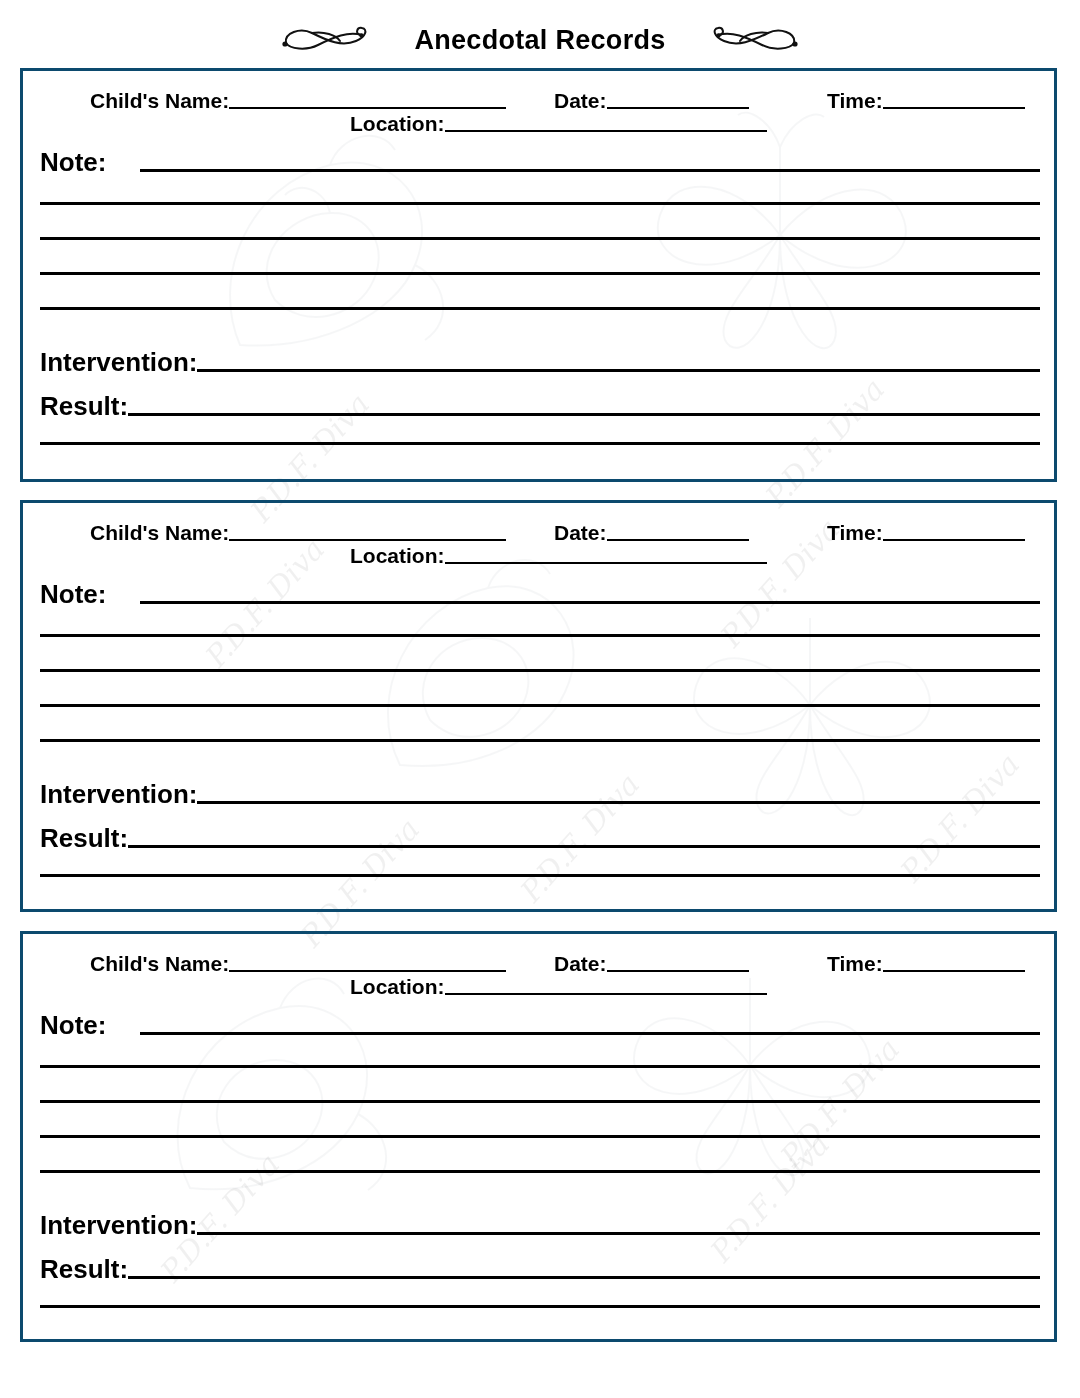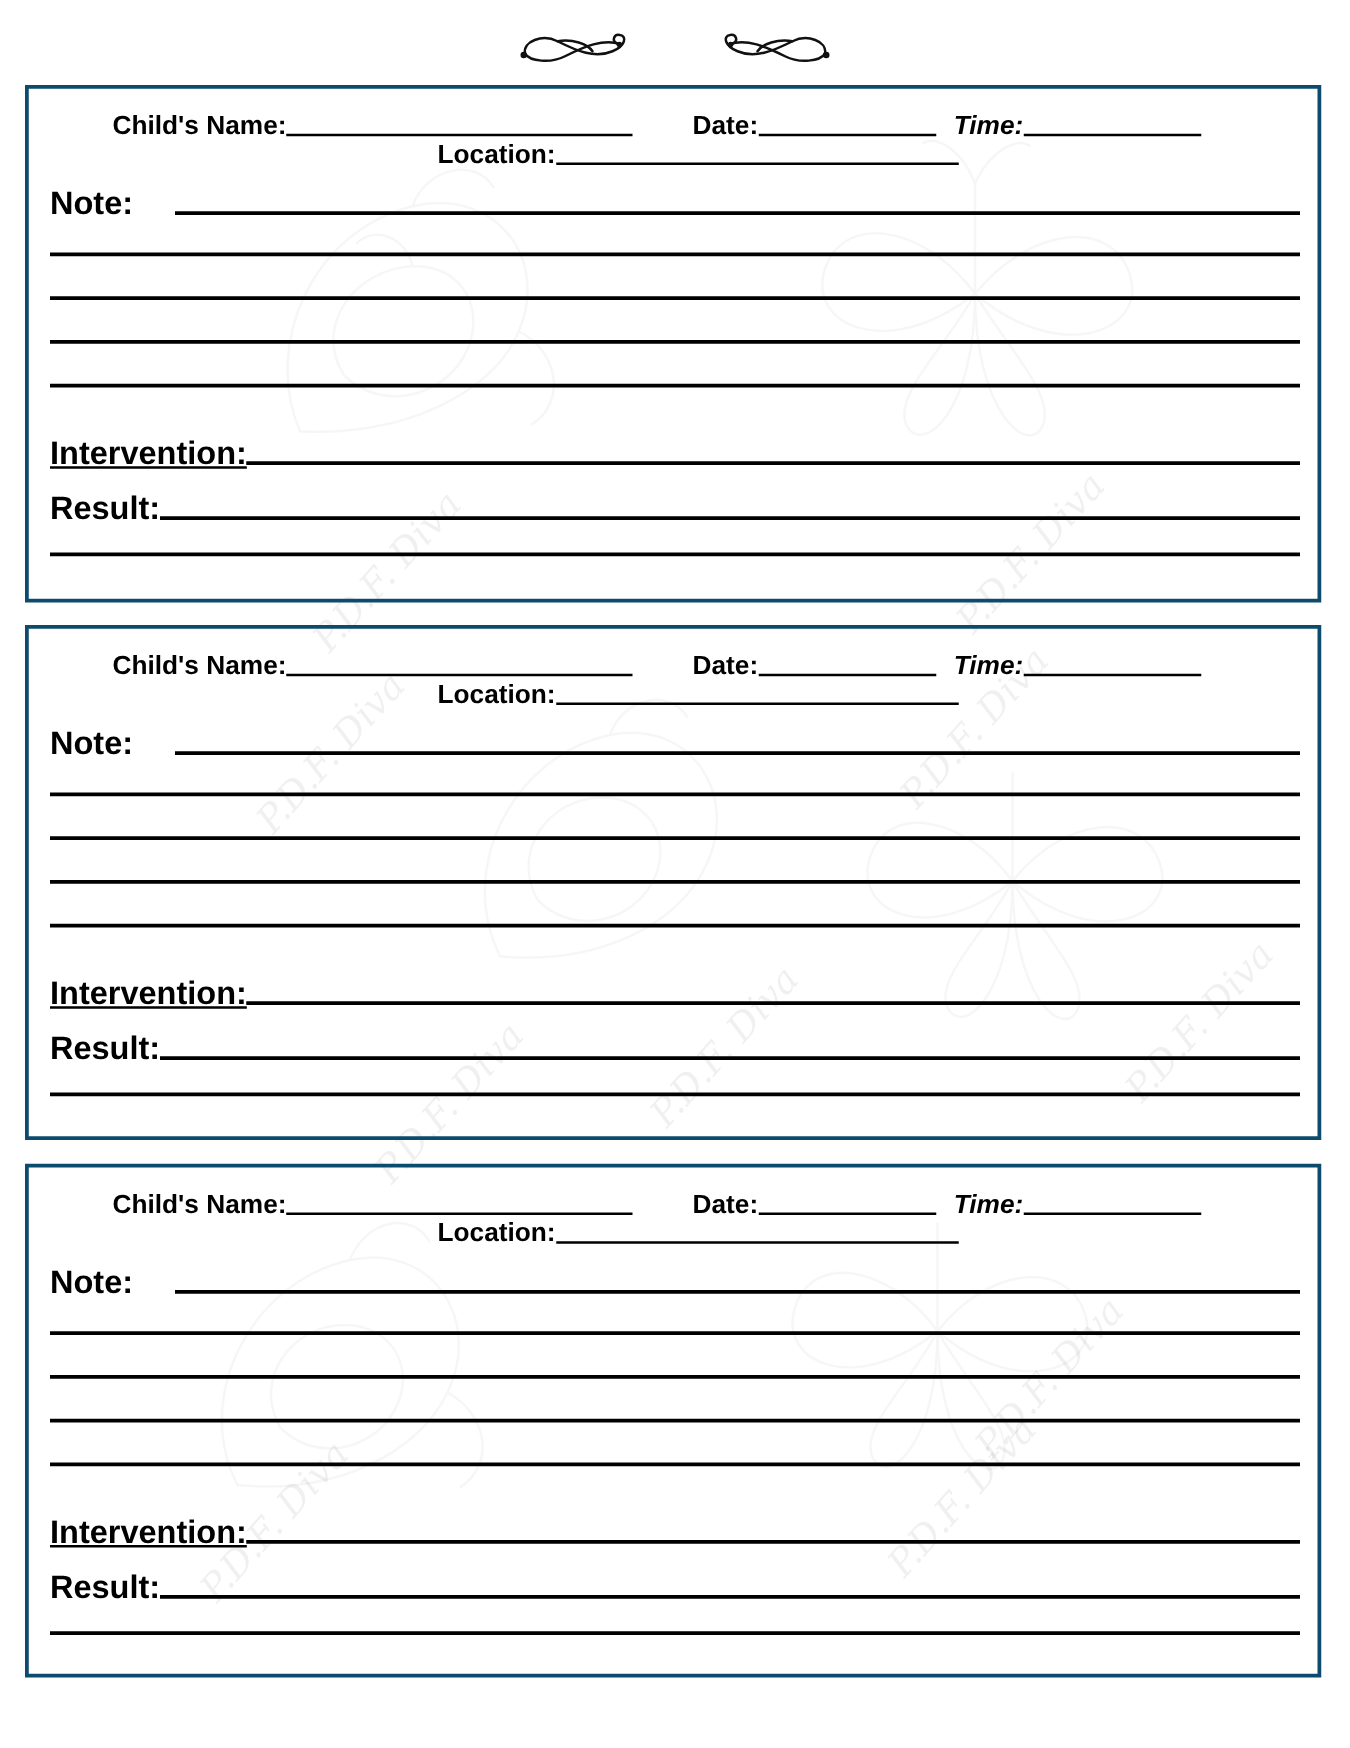--- a/index.html
+++ b/index.html
@@ -104,21 +104,21 @@
   .fieldgrp .rule {
     border-bottom: 2.5px solid #000;
     height: 1px;
     margin-bottom: 2px;
   }
 
   .fg-name     { left: 67px;  bottom: 0; }
   .fg-name  .rule { width: 277px; }
   .fg-date     { left: 531px; bottom: 0; margin-top: 24px; }
   .fg-date  .rule { width: 142px; }
-  .fg-time     { left: 740px; bottom: 0; font-style: italic; }
+  .fg-time     { left: 804px; bottom: 0; }
   .fg-time  .rule { width: 142px; }
 
   
   .loc-row {
     position: absolute;
     top: 42px;
     left: 327px;
     display: flex;
     align-items: flex-end;
   }
@@ -164,21 +164,21 @@
     border-bottom: 3px solid #000;
     height: 0;
   }
 
   
   .row-note   { top: 78px; gap: 34px; }
   .n-l1 { top: 131px; }
   .n-l2 { top: 166px; }
   .n-l3 { top: 201px; }
   .n-l4 { top: 236px; }
-  .row-interv { top: 278px; text-decoration: underline; }
+  .row-interv { top: 278px; }
   .row-result { top: 322px; }
   .n-l6 { top: 371px; }
 </style>
 </head>
 <body>
 
 <div id="watermark-layer">
 
   <div class="wm-art" style="left:180px; top:95px;">
     <svg width="300" height="300" viewBox="0 0 300 300">
@@ -269,20 +269,21 @@
       <g fill="none" stroke="#111" stroke-width="2" stroke-linecap="round">
         <path d="M8 22 C6 12, 22 6, 34 12 C50 20, 64 26, 78 20 C88 16, 90 8, 84 7 C79 6, 77 12, 82 14"></path>
         <path d="M8 22 C12 28, 28 30, 40 24 C56 16, 70 10, 84 14"></path>
         <path d="M34 12 C46 10, 58 14, 62 20"></path>
       </g>
       <circle cx="7" cy="23" r="2.6" fill="#111"></circle>
       <circle cx="83.5" cy="14.5" r="2.2" fill="#111"></circle>
     </svg>
   </span>
 
+  <span id="page-title-text">Anecdotal Records</span>
 
   <span class="flourish">
     <svg width="120" height="34" viewBox="0 0 120 34">
       <g fill="none" stroke="#111" stroke-width="2" stroke-linecap="round" transform="translate(120,0) scale(-1,1)">
         <path d="M8 22 C6 12, 22 6, 34 12 C50 20, 64 26, 78 20 C88 16, 90 8, 84 7 C79 6, 77 12, 82 14"></path>
         <path d="M8 22 C12 28, 28 30, 40 24 C56 16, 70 10, 84 14"></path>
         <path d="M34 12 C46 10, 58 14, 62 20"></path>
       </g>
       <circle cx="113" cy="23" r="2.6" fill="#111"></circle>
       <circle cx="36.5" cy="14.5" r="2.2" fill="#111"></circle>

